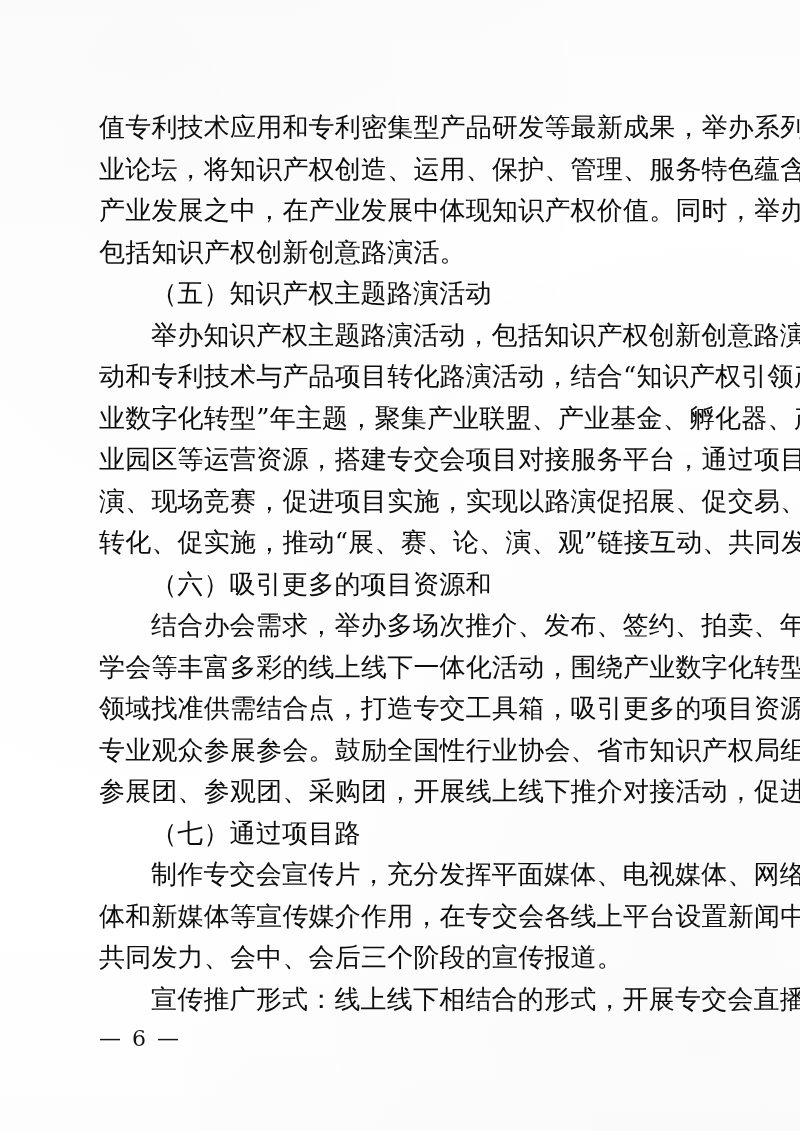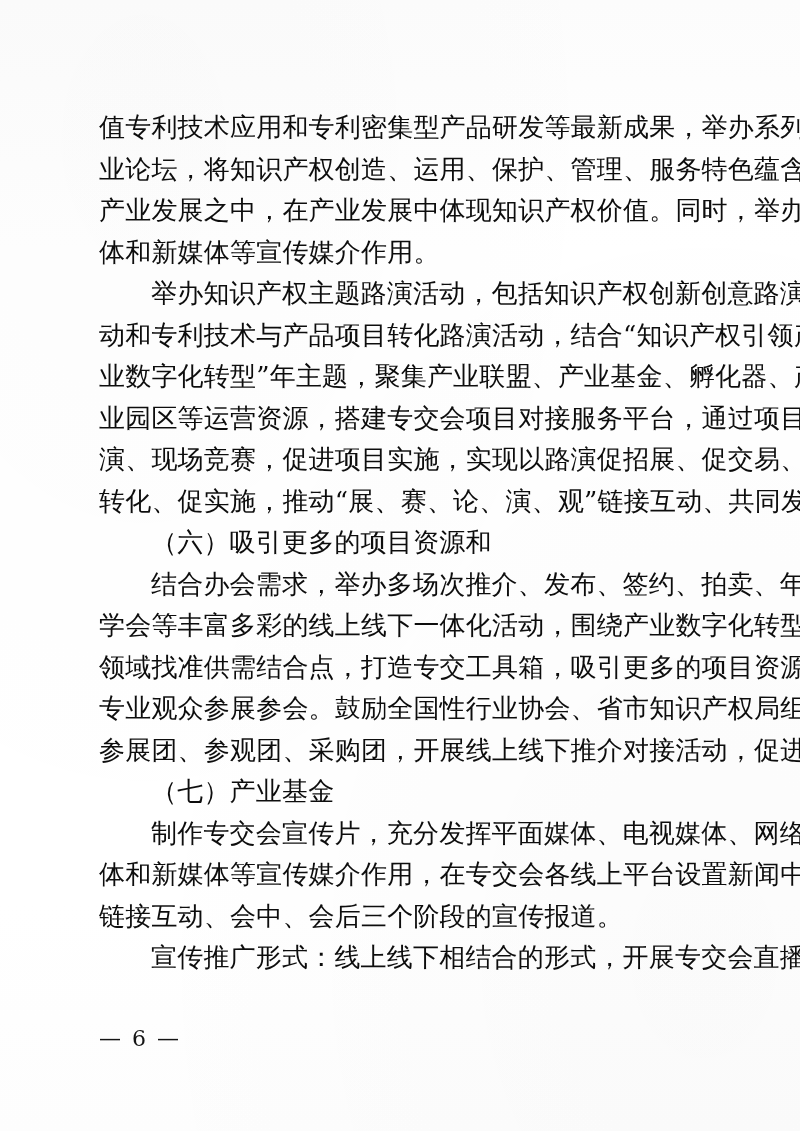--- a/index.html
+++ b/index.html
@@ -87,37 +87,38 @@
 <body>
 
 <div id="page">
 
   <div id="paper-texture"></div>
 
   <div id="text-body">
       <span class="doc-line">值专利技术应用和专利密集型产品研发等最新成果，举办系列专</span>
       <span class="doc-line">业论坛，将知识产权创造、运用、保护、管理、服务特色蕴含在</span>
       <span class="doc-line">产业发展之中，在产业发展中体现知识产权价值。同时，举办第</span>
-      <span class="doc-line">体和新媒体等宣传媒介作用。</span>
+      <span class="doc-line">包括知识产权创新创意路演活。</span>
+      <span class="doc-line indent-2 heading">（五）知识产权主题路演活动</span>
       <span class="doc-line indent-2">举办知识产权主题路演活动，包括知识产权创新创意路演活</span>
       <span class="doc-line">动和专利技术与产品项目转化路演活动，结合“知识产权引领产</span>
       <span class="doc-line">业数字化转型”年主题，聚集产业联盟、产业基金、孵化器、产</span>
       <span class="doc-line">业园区等运营资源，搭建专交会项目对接服务平台，通过项目路</span>
       <span class="doc-line">演、现场竞赛，促进项目实施，实现以路演促招展、促交易、促</span>
       <span class="doc-line">转化、促实施，推动“展、赛、论、演、观”链接互动、共同发力。</span>
       <span class="doc-line indent-2 heading">（六）吸引更多的项目资源和</span>
       <span class="doc-line indent-2">结合办会需求，举办多场次推介、发布、签约、拍卖、年会、</span>
       <span class="doc-line">学会等丰富多彩的线上线下一体化活动，围绕产业数字化转型等</span>
       <span class="doc-line">领域找准供需结合点，打造专交工具箱，吸引更多的项目资源和</span>
       <span class="doc-line">专业观众参展参会。鼓励全国性行业协会、省市知识产权局组织</span>
       <span class="doc-line">参展团、参观团、采购团，开展线上线下推介对接活动，促进更</span>
-      <span class="doc-line indent-2 heading">（七）产业基金</span>
+      <span class="doc-line indent-2 heading">（七）通过项目路</span>
       <span class="doc-line indent-2">制作专交会宣传片，充分发挥平面媒体、电视媒体、网络媒</span>
       <span class="doc-line">体和新媒体等宣传媒介作用，在专交会各线上平台设置新闻中心，</span>
-      <span class="doc-line">链接互动、会中、会后三个阶段的宣传报道。</span>
+      <span class="doc-line">共同发力、会中、会后三个阶段的宣传报道。</span>
       <span class="doc-line indent-2">宣传推广形式：线上线下相结合的形式，开展专交会直播、</span>
     </div>
 
   <div id="page-number-row">
     <span id="page-number">— 6 —</span>
   </div>
 
 </div>
 
 </body></html>

